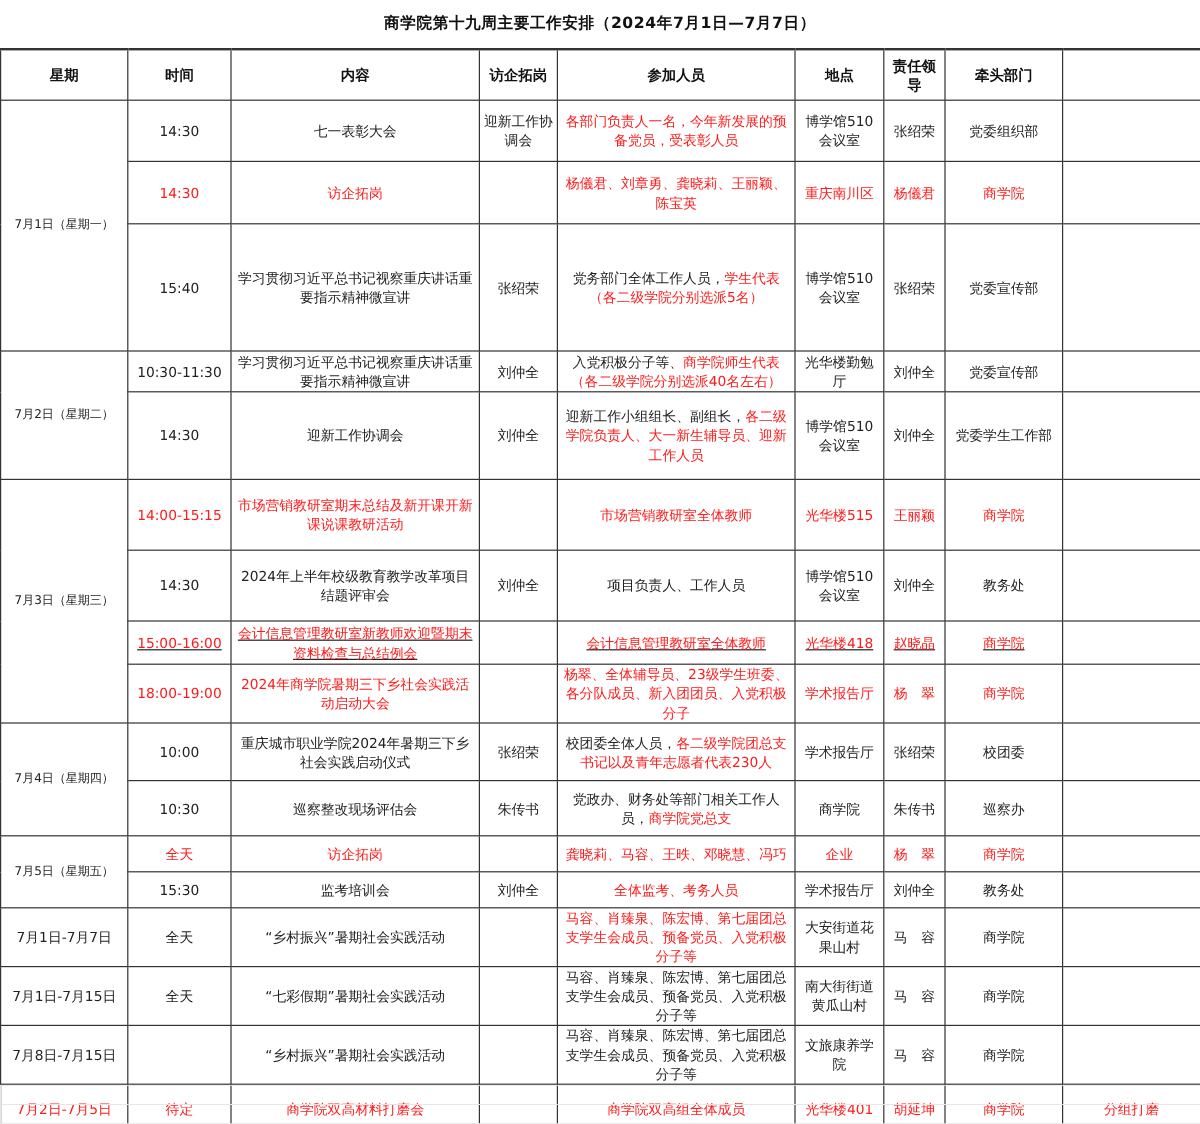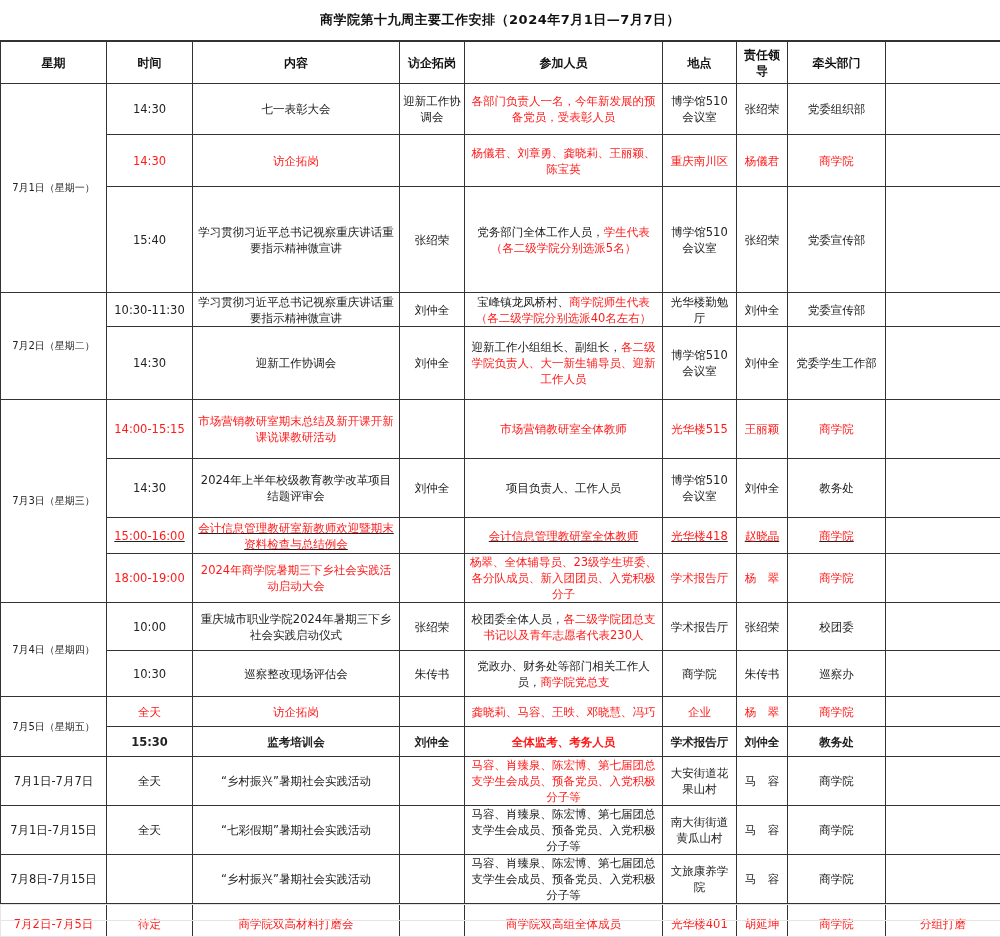--- a/index.html
+++ b/index.html
@@ -80,21 +80,21 @@
         <td>博学馆510会议室</td>
         <td>张绍荣</td>
         <td>党委宣传部</td>
         <td class="red"></td>
       </tr>
       <tr style="height: 34px;">
         <td class="day" rowspan="2">7月2日（星期二）</td>
         <td>10:30-11:30</td>
         <td>学习贯彻习近平总书记视察重庆讲话重要指示精神微宣讲</td>
         <td>刘仲全</td>
-        <td><span>宝峰镇龙凤桥村、</span><span class="red">商学院师生代表（各二级学院分别选派40名左右）</span></td>
+        <td><span>入党积极分子等、</span><span class="red">商学院师生代表（各二级学院分别选派40名左右）</span></td>
         <td>光华楼勤勉厅</td>
         <td>刘仲全</td>
         <td>党委宣传部</td>
         <td class="red"></td>
       </tr>
       <tr style="height: 73px;">
         <td>14:30</td>
         <td>迎新工作协调会</td>
         <td>刘仲全</td>
         <td><span>迎新工作小组组长、副组长，</span><span class="red">各二级学院负责人、大一新生辅导员、迎新工作人员</span></td>
@@ -169,21 +169,21 @@
         <td class="day" rowspan="2">7月5日（星期五）</td>
         <td class="red">全天</td>
         <td class="red">访企拓岗</td>
         <td></td>
         <td><span></span><span class="red">龚晓莉、马容、王昳、邓晓慧、冯巧</span></td>
         <td class="red">企业</td>
         <td class="red">杨　翠</td>
         <td class="red">商学院</td>
         <td class="red"></td>
       </tr>
-      <tr style="height: 30px; font-weight: bold;">
+      <tr style="height: 30px;">
         <td>15:30</td>
         <td>监考培训会</td>
         <td>刘仲全</td>
         <td><span></span><span class="red">全体监考、考务人员</span></td>
         <td>学术报告厅</td>
         <td>刘仲全</td>
         <td>教务处</td>
         <td class="red"></td>
       </tr>
       <tr style="height: 30px;">

